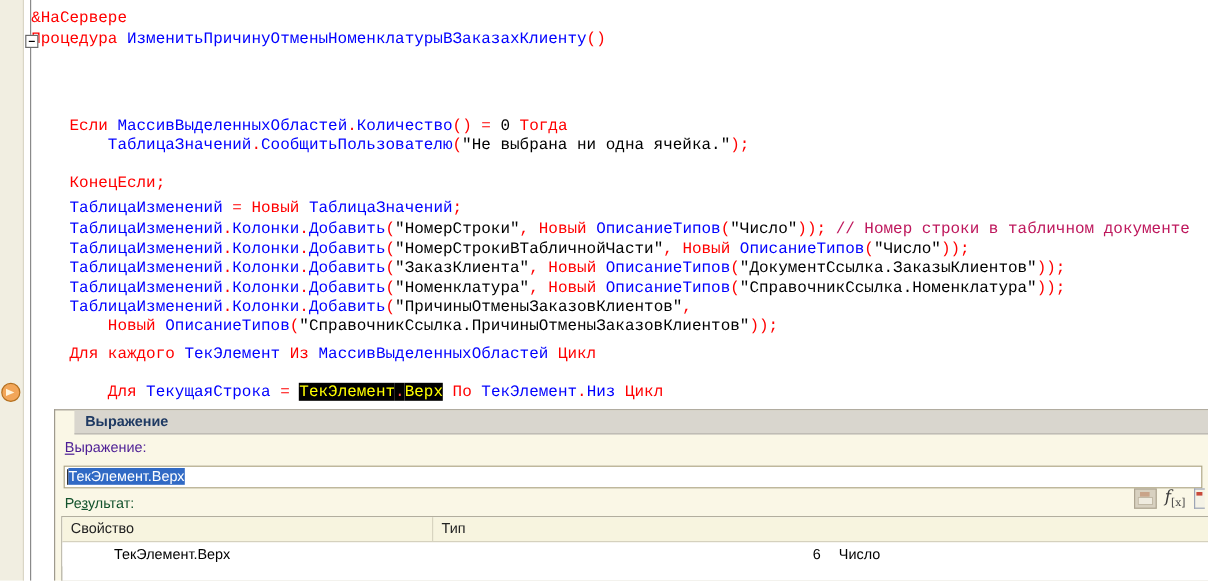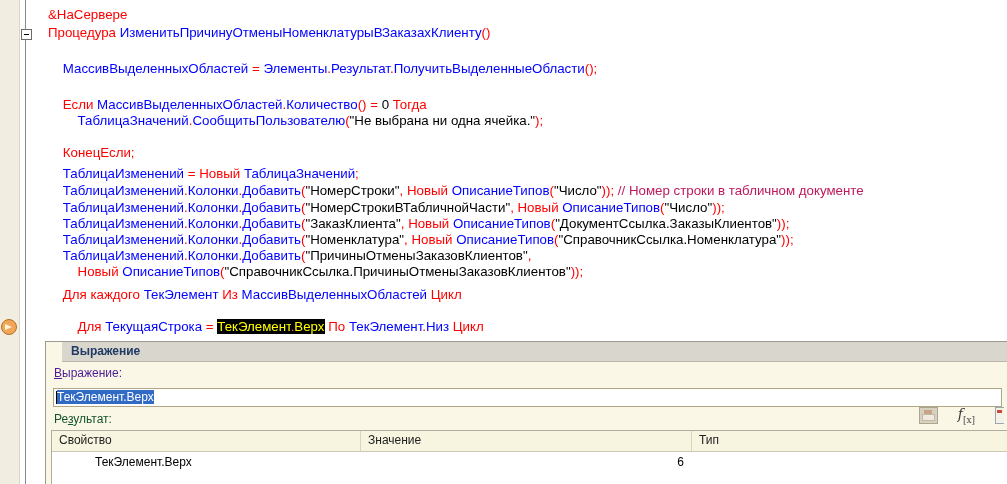--- a/index.html
+++ b/index.html
@@ -10,39 +10,39 @@
           border-right:1px solid #DAD6C6;}
   .fold-line{position:absolute;left:25px;top:0;width:1px;height:484px;background:#8A8A8A;}
   .fold-box{position:absolute;left:21px;top:29px;width:9px;height:9px;background:#FFFFFF;
             border:1px solid #6B6B6B;box-sizing:content-box;}
   .fold-box::after{content:"";position:absolute;left:2px;top:4px;width:5px;height:1px;background:#000;}
   .debug-marker{position:absolute;left:1px;top:319px;width:14px;height:14px;border-radius:50%;
                 background:#F2A659;border:1px solid #B4701F;}
   .debug-marker::after{content:"";position:absolute;left:3px;top:4px;width:0;height:0;
                 border-left:7px solid #FFF4DC;border-top:3px solid transparent;border-bottom:3px solid transparent;}
   .code{position:absolute;left:0;top:0;width:1007px;height:341px;overflow:hidden;}
-  .code-line{position:absolute;left:48px;white-space:pre;height:16px;line-height:16px;
-             font-family:Liberation Sans, sans-serif;font-size:13.3px;}
+  .code-line{position:absolute;left:26px;white-space:pre;height:16px;line-height:16px;
+             font-family:Liberation Mono, monospace;font-size:13.3px;}
   .tk.kw{color:#FF0000;} .tk.op{color:#FF0000;} .tk.id{color:#0000FF;}
   .tk.str{color:#000000;} .tk.num{color:#000000;} .tk.com{color:#be185d;} .tk.txt{color:#000000;}
   .tk.sel-id{background:#000000;color:#FFFF00;} .tk.sel-op{background:#000000;color:#FF5050;}
   
   .expr-panel{position:absolute;left:45px;top:341px;width:962px;height:143px;background:#FAF7E6;
               border-left:1px solid #9E9A8E;border-top:1px solid #9E9A8E;box-sizing:border-box;padding-left:16px;}
   .expr-header{height:19px;background:#D9D6CE;border-bottom:1px solid #B9B6AE;
                color:#1F3A63;font-weight:bold;font-size:12px;line-height:19px;padding-left:9px;}
   .expr-label{position:absolute;left:8px;top:24px;font-size:12px;color:#4c1d95;}
   .mnemonic{text-decoration:underline;}
   .expr-input{position:absolute;left:7px;top:46px;right:5px;height:19px;background:#FFFFFF;
               border:1px solid #AFA784;box-sizing:border-box;font-size:12px;line-height:17px;
               padding-left:2px;white-space:pre;}
   .caret{display:inline-block;width:1px;height:13px;background:#000;vertical-align:middle;}
   .expr-input .sel{background:#316AC5;color:#FFFFFF;}
   .result-label{position:absolute;left:8px;top:70px;font-size:12px;color:#14532d;}
-  .result-icons{position:absolute;right:3px;top:64px;display:flex;align-items:center;gap:20px;}
+  .result-icons{position:absolute;right:3px;top:64px;display:flex;align-items:center;gap:7px;}
   .icon-sheet{width:17px;height:15px;background:#D8D1C0;border:1px solid #AEA591;position:relative;}
   .icon-sheet::after{content:"";position:absolute;left:2px;bottom:2px;right:2px;height:5px;background:#EFEadf;
                      background:#EFEBDF;border:1px solid #C2BAA6;}
   .icon-sheet::before{content:"";position:absolute;left:4px;top:2px;width:8px;height:5px;background:#C9A489;}
   .icon-fx{font-family:"DejaVu Serif","Liberation Serif",serif;color:#3A3A3A;font-size:14px;font-style:italic;}
   .icon-fx sub{font-size:9px;font-style:normal;color:#4A4A4A;}
   .icon-clipped{width:8px;height:15px;background:#F4F2E6;border:1px solid #9DA5B5;border-right:none;position:relative;overflow:hidden;}
   .icon-clipped::after{content:"";position:absolute;left:1px;top:2px;width:5px;height:3px;background:#C84A3A;}
   .result-table{position:absolute;left:5px;top:88px;right:-1px;bottom:-1px;background:#FFFFFF;
                 border:1px solid #B2AE9E;box-sizing:border-box;}
@@ -58,21 +58,20 @@
 </head>
 <body>
 
 <div class="screen">
 
   <div class="gutter"></div>
   <div class="fold-line"></div>
   <div class="code">
       <div class="code-line" style="top: 7px;"><span class="tk kw">&amp;НаСервере</span></div>
       <div class="code-line" style="top: 25px;"><span class="tk kw">Процедура </span><span class="tk id">ИзменитьПричинуОтменыНоменклатурыВЗаказахКлиенту</span><span class="tk op">()</span></div>
-      <div class="code-line" style="top: 61px;"><span class="tk id">    МассивВыделенныхОбластей </span><span class="tk op">= </span><span class="tk id">Элементы</span><span class="tk op">.</span><span class="tk id">Результат</span><span class="tk op">.</span><span class="tk id">ПолучитьВыделенныеОбласти</span><span class="tk op">();</span></div>
       <div class="code-line" style="top: 97px;"><span class="tk kw">    Если </span><span class="tk id">МассивВыделенныхОбластей</span><span class="tk op">.</span><span class="tk id">Количество</span><span class="tk op">() = </span><span class="tk num">0</span><span class="tk kw"> Тогда</span></div>
       <div class="code-line" style="top: 113px;"><span class="tk id">        ТаблицаЗначений</span><span class="tk op">.</span><span class="tk id">СообщитьПользователю</span><span class="tk op">(</span><span class="tk str">"Не выбрана ни одна ячейка."</span><span class="tk op">);</span></div>
       <div class="code-line" style="top: 145px;"><span class="tk kw">    КонецЕсли</span><span class="tk op">;</span></div>
       <div class="code-line" style="top: 166px;"><span class="tk id">    ТаблицаИзменений </span><span class="tk op">= </span><span class="tk kw">Новый </span><span class="tk id">ТаблицаЗначений</span><span class="tk op">;</span></div>
       <div class="code-line" style="top: 183px;"><span class="tk id">    ТаблицаИзменений</span><span class="tk op">.</span><span class="tk id">Колонки</span><span class="tk op">.</span><span class="tk id">Добавить</span><span class="tk op">(</span><span class="tk str">"НомерСтроки"</span><span class="tk op">, </span><span class="tk kw">Новый </span><span class="tk id">ОписаниеТипов</span><span class="tk op">(</span><span class="tk str">"Число"</span><span class="tk op">));</span><span class="tk com"> // Номер строки в табличном документе</span></div>
       <div class="code-line" style="top: 200px;"><span class="tk id">    ТаблицаИзменений</span><span class="tk op">.</span><span class="tk id">Колонки</span><span class="tk op">.</span><span class="tk id">Добавить</span><span class="tk op">(</span><span class="tk str">"НомерСтрокиВТабличнойЧасти"</span><span class="tk op">, </span><span class="tk kw">Новый </span><span class="tk id">ОписаниеТипов</span><span class="tk op">(</span><span class="tk str">"Число"</span><span class="tk op">));</span></div>
       <div class="code-line" style="top: 216px;"><span class="tk id">    ТаблицаИзменений</span><span class="tk op">.</span><span class="tk id">Колонки</span><span class="tk op">.</span><span class="tk id">Добавить</span><span class="tk op">(</span><span class="tk str">"ЗаказКлиента"</span><span class="tk op">, </span><span class="tk kw">Новый </span><span class="tk id">ОписаниеТипов</span><span class="tk op">(</span><span class="tk str">"ДокументСсылка.ЗаказыКлиентов"</span><span class="tk op">));</span></div>
       <div class="code-line" style="top: 232px;"><span class="tk id">    ТаблицаИзменений</span><span class="tk op">.</span><span class="tk id">Колонки</span><span class="tk op">.</span><span class="tk id">Добавить</span><span class="tk op">(</span><span class="tk str">"Номенклатура"</span><span class="tk op">, </span><span class="tk kw">Новый </span><span class="tk id">ОписаниеТипов</span><span class="tk op">(</span><span class="tk str">"СправочникСсылка.Номенклатура"</span><span class="tk op">));</span></div>
       <div class="code-line" style="top: 248px;"><span class="tk id">    ТаблицаИзменений</span><span class="tk op">.</span><span class="tk id">Колонки</span><span class="tk op">.</span><span class="tk id">Добавить</span><span class="tk op">(</span><span class="tk str">"ПричиныОтменыЗаказовКлиентов"</span><span class="tk op">,</span></div>
       <div class="code-line" style="top: 264px;"><span class="tk kw">        Новый </span><span class="tk id">ОписаниеТипов</span><span class="tk op">(</span><span class="tk str">"СправочникСсылка.ПричиныОтменыЗаказовКлиентов"</span><span class="tk op">));</span></div>
@@ -93,22 +92,22 @@
 
     <div class="result-icons">
       <span class="icon-sheet"></span>
       <span class="icon-fx"><span>f</span><sub>[x]</sub></span>
       <span class="icon-clipped"></span>
     </div>
 
     <div class="result-table">
       <div class="rt-header">
         <div class="cell col1">Свойство</div>
-        <div class="cell col2">Значение</div>
         <div class="cell col3">Тип</div>
       </div>
       <div class="rt-row">
         <div class="cell col1 prop">ТекЭлемент.Верх</div>
         <div class="cell col2 val">6</div>
+        <div class="cell col3 typ">Число</div>
       </div>
     </div>
   </div>
 </div>
 
 </body></html>

